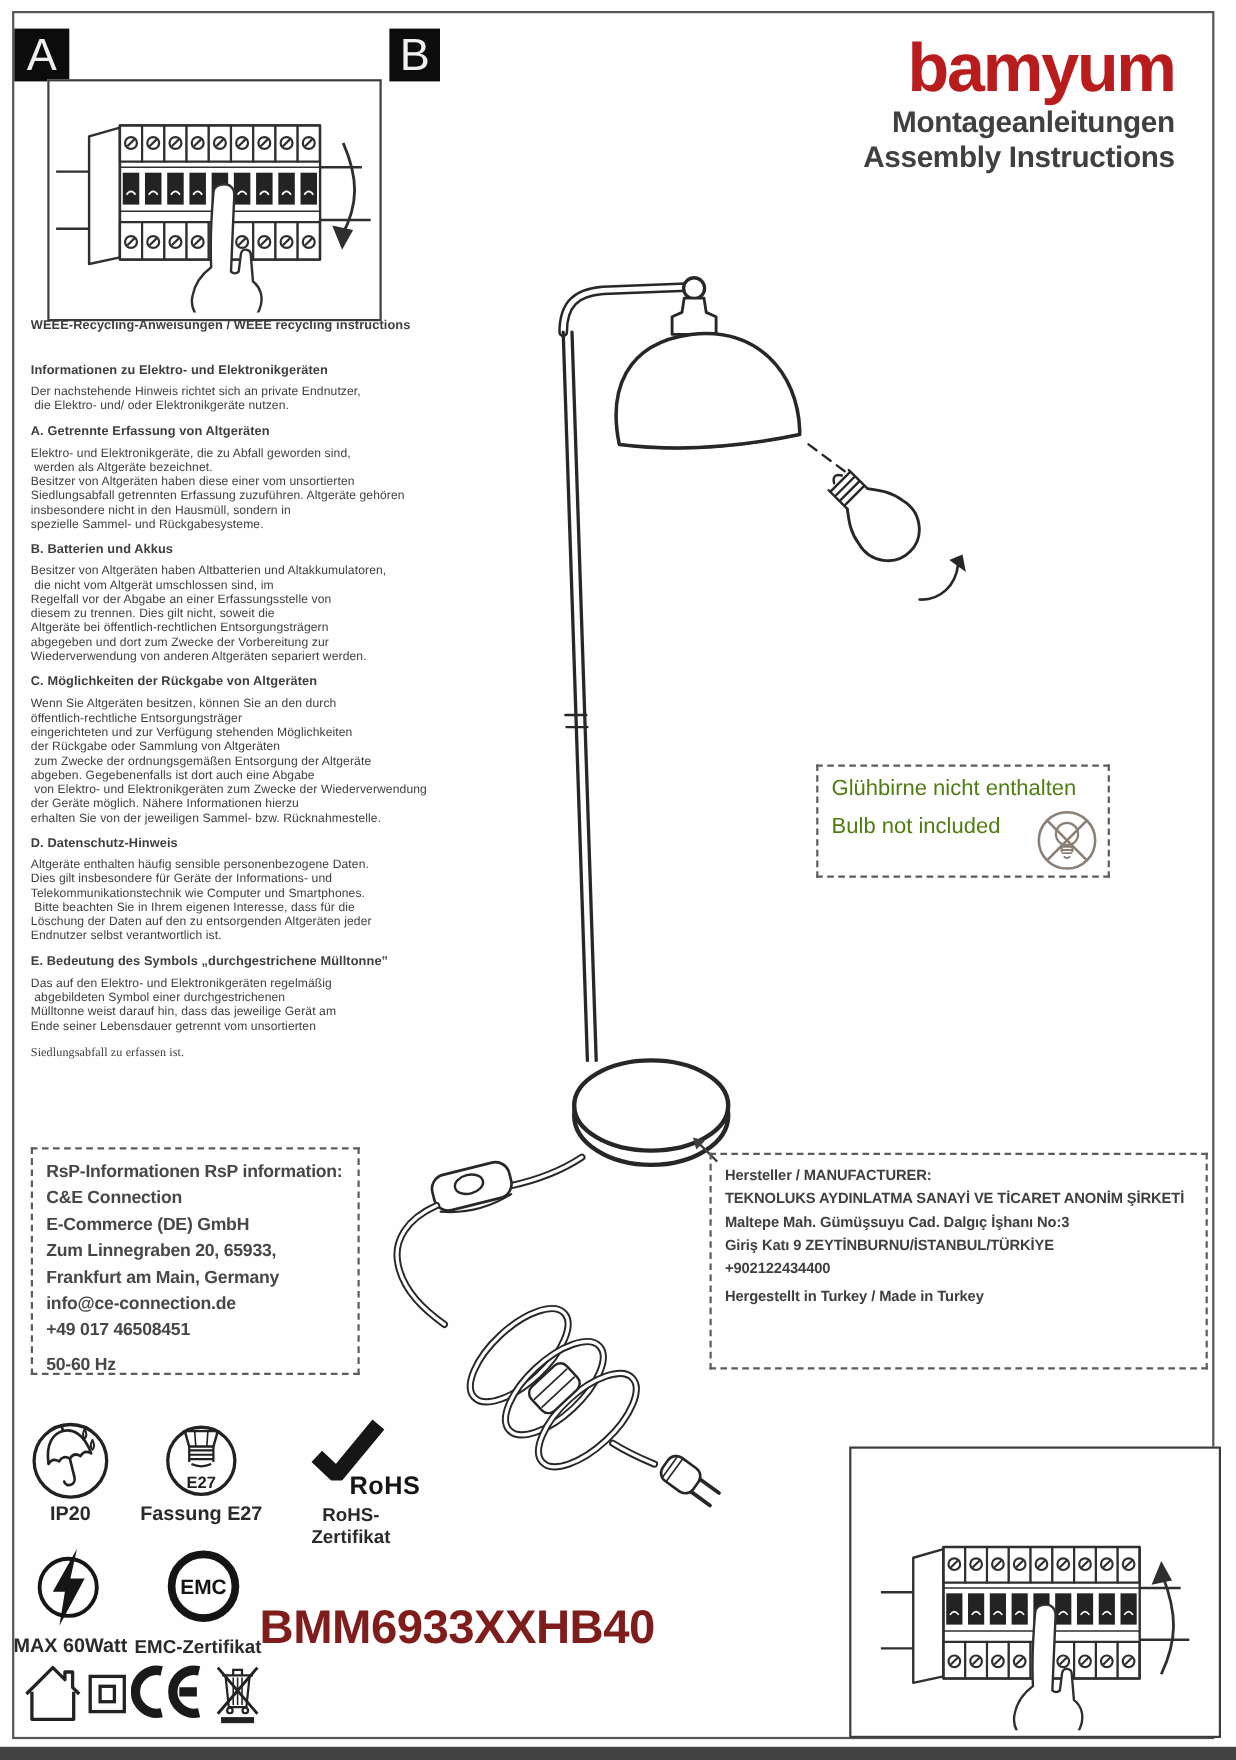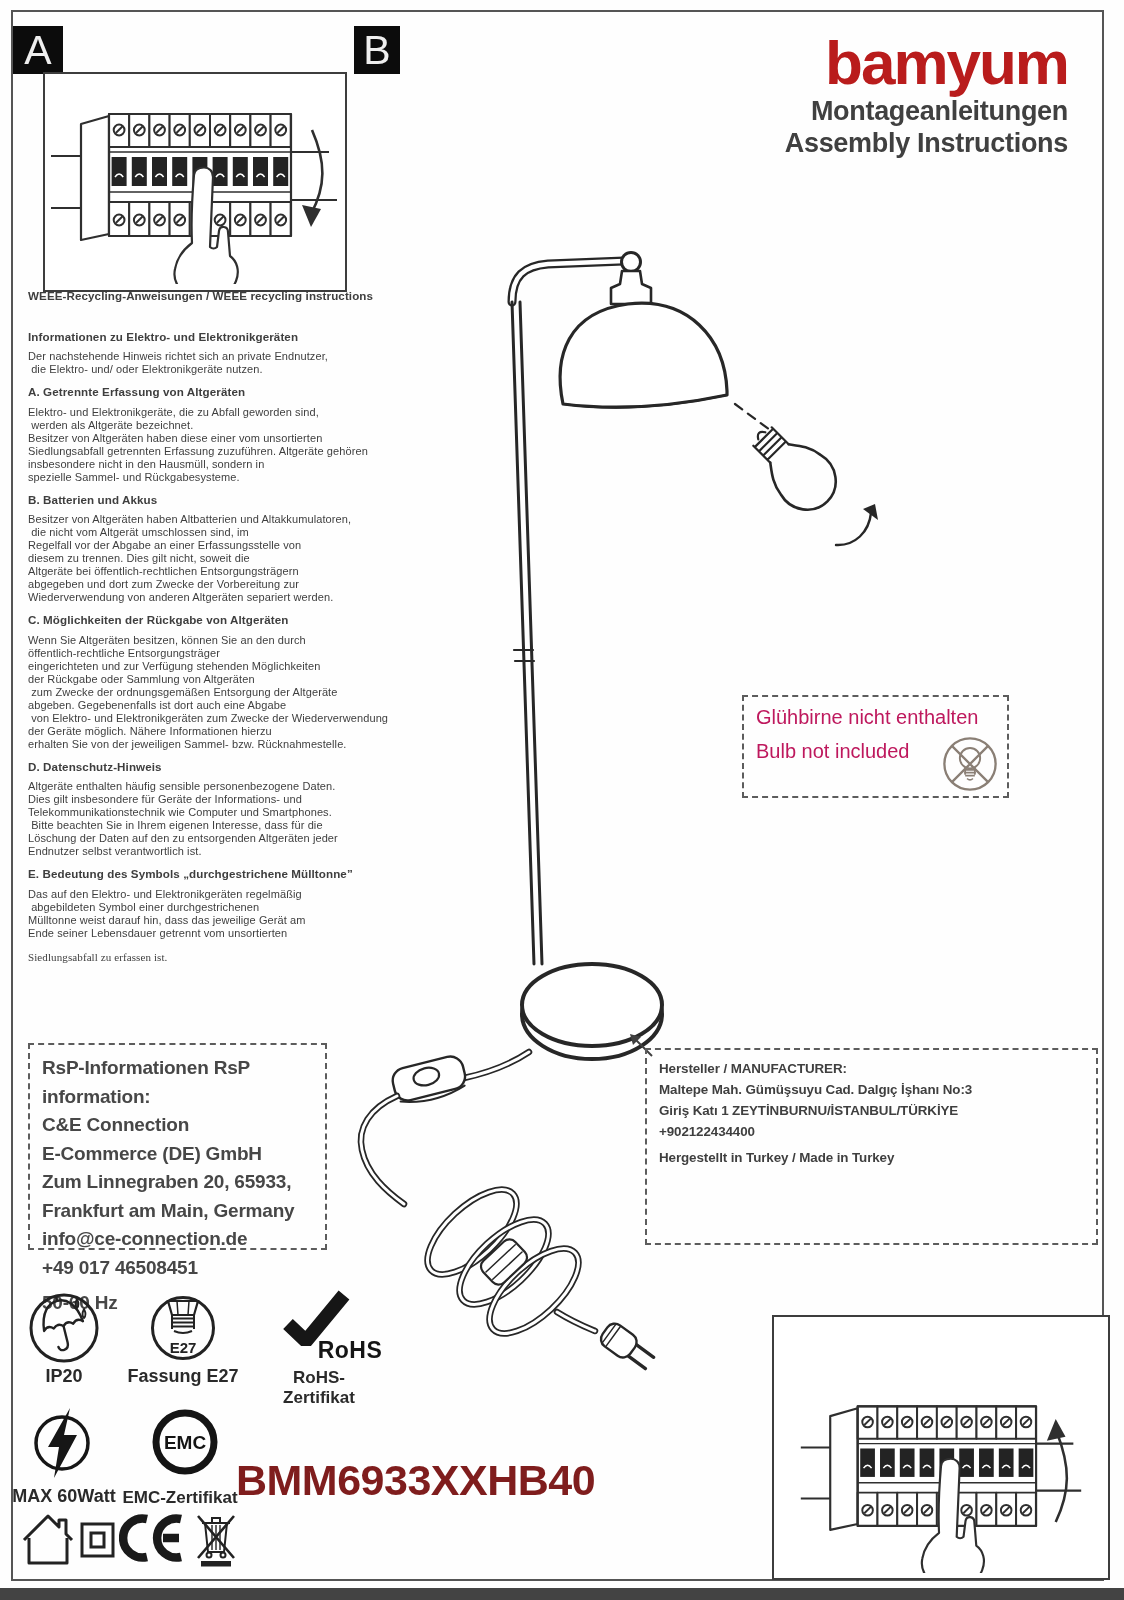--- a/index.html
+++ b/index.html
@@ -25,24 +25,24 @@
   .brand-sub{font-size:27px;font-weight:700;letter-spacing:-0.3px;color:#404040;line-height:1.2;}
 
   .weee{position:absolute;left:28px;top:289px;width:396px;font-size:11px;line-height:1.18;
         color:#3e3e3e;letter-spacing:0.1px;}
   .weee .hd{font-weight:700;font-size:11.6px;margin:9px 0 7px 0;}
   .weee .hd.first{margin-top:0;margin-bottom:27px;}
   .weee p{margin:0;white-space:pre-wrap;}
   .weee .foot{margin-top:11px;font-family:Liberation Serif, serif;}
 
   .dash-box{position:absolute;border:2px dashed #5c5c5c;box-sizing:border-box;}
-  #bulb-box{left:742px;top:695px;width:267px;height:103px;padding:9px 12px;font-size:20px;color:#be185d;}
+  #bulb-box{left:742px;top:695px;width:267px;height:103px;padding:9px 12px;font-size:20px;color:#4d7c0f;}
   #bulb-box .l1{margin-bottom:11px;}
   #rsp-box{left:28px;top:1043px;width:299px;height:207px;padding:9px 6px 8px 12px;
-           font-size:19px;font-weight:700;color:#474747;line-height:1.5;letter-spacing:-0.2px;}
+           font-size:16px;font-weight:700;color:#474747;line-height:1.5;letter-spacing:-0.2px;}
   #rsp-box .freq{margin-top:7px;}
   #mfr-box{left:645px;top:1048px;width:453px;height:197px;padding:8px 12px;
            font-size:13.4px;font-weight:700;color:#3f3f3f;line-height:1.57;letter-spacing:-0.1px;}
   #mfr-box .origin{margin-top:5px;}
 
   .icon-label{position:absolute;text-align:center;font-weight:700;color:#2a2a2a;font-size:18px;}
   #model{position:absolute;left:236px;top:1412px;font-size:43px;font-weight:700;color:#7f1d1d;letter-spacing:-0.5px;margin-top:44px;}
   #rohs-name{position:absolute;left:283px;top:1337px;width:74px;text-align:center;
              font-size:23px;font-weight:700;color:#151515;letter-spacing:0.5px;margin-left:30px;}
   svg{display:block;}
@@ -251,22 +251,23 @@
     <div>+49 017 46508451</div>
     <div class="freq">50-60 Hz</div>
   </div>
 
   <svg class="abs" style="left:628px;top:1032px" width="26" height="26" viewBox="0 0 26 26">
     <path d="M 24,24 L 7,7" stroke="#3f3f3f" stroke-width="2" fill="none"></path>
     <polygon points="2,2 13,5 5,13" fill="#3f3f3f"></polygon>
   </svg>
   <div class="dash-box" id="mfr-box">
     <div>Hersteller / MANUFACTURER:</div>
+    <div>TEKNOLUKS AYDINLATMA SANAYİ VE TİCARET ANONİM ŞİRKETİ</div>
     <div>Maltepe Mah. Gümüşsuyu Cad. Dalgıç İşhanı No:3</div>
-    <div>Giriş Katı 1 ZEYTİNBURNU/İSTANBUL/TÜRKİYE</div>
+    <div>Giriş Katı 9 ZEYTİNBURNU/İSTANBUL/TÜRKİYE</div>
     <div>+902122434400</div>
     <div class="origin">Hergestellt in Turkey / Made in Turkey</div>
   </div>
 
   <svg class="abs" style="left:28px;top:1291px" width="72" height="74" viewBox="0 0 72 74">
     <g stroke="#222" fill="none" stroke-width="3" stroke-linecap="round" stroke-linejoin="round">
       <circle cx="36" cy="37" r="33"></circle>
       <g transform="rotate(-14 36 37)" stroke-width="2.4">
         <path d="M 16,35 C 18,16 27,9 36,9 C 45,9 54,16 56,35 Q 51,30 46,35 Q 41,30 36,35 Q 31,30 26,35 Q 21,30 16,35 Z"></path>
         <path d="M 36,9 V 4 M 36,35 V 52 C 36,60 26,60 26,54"></path>

